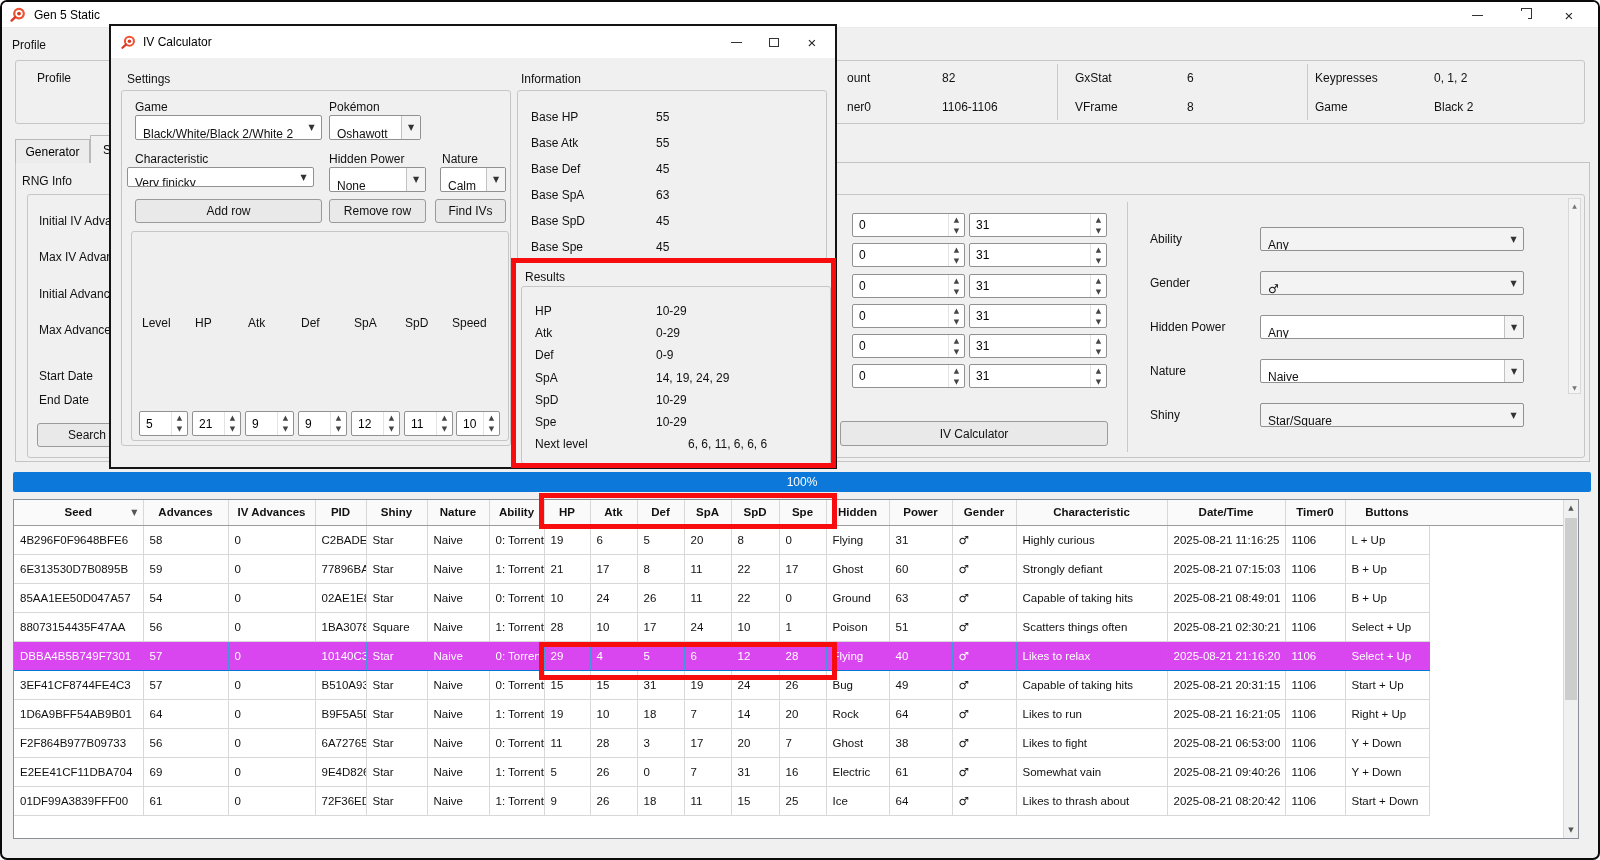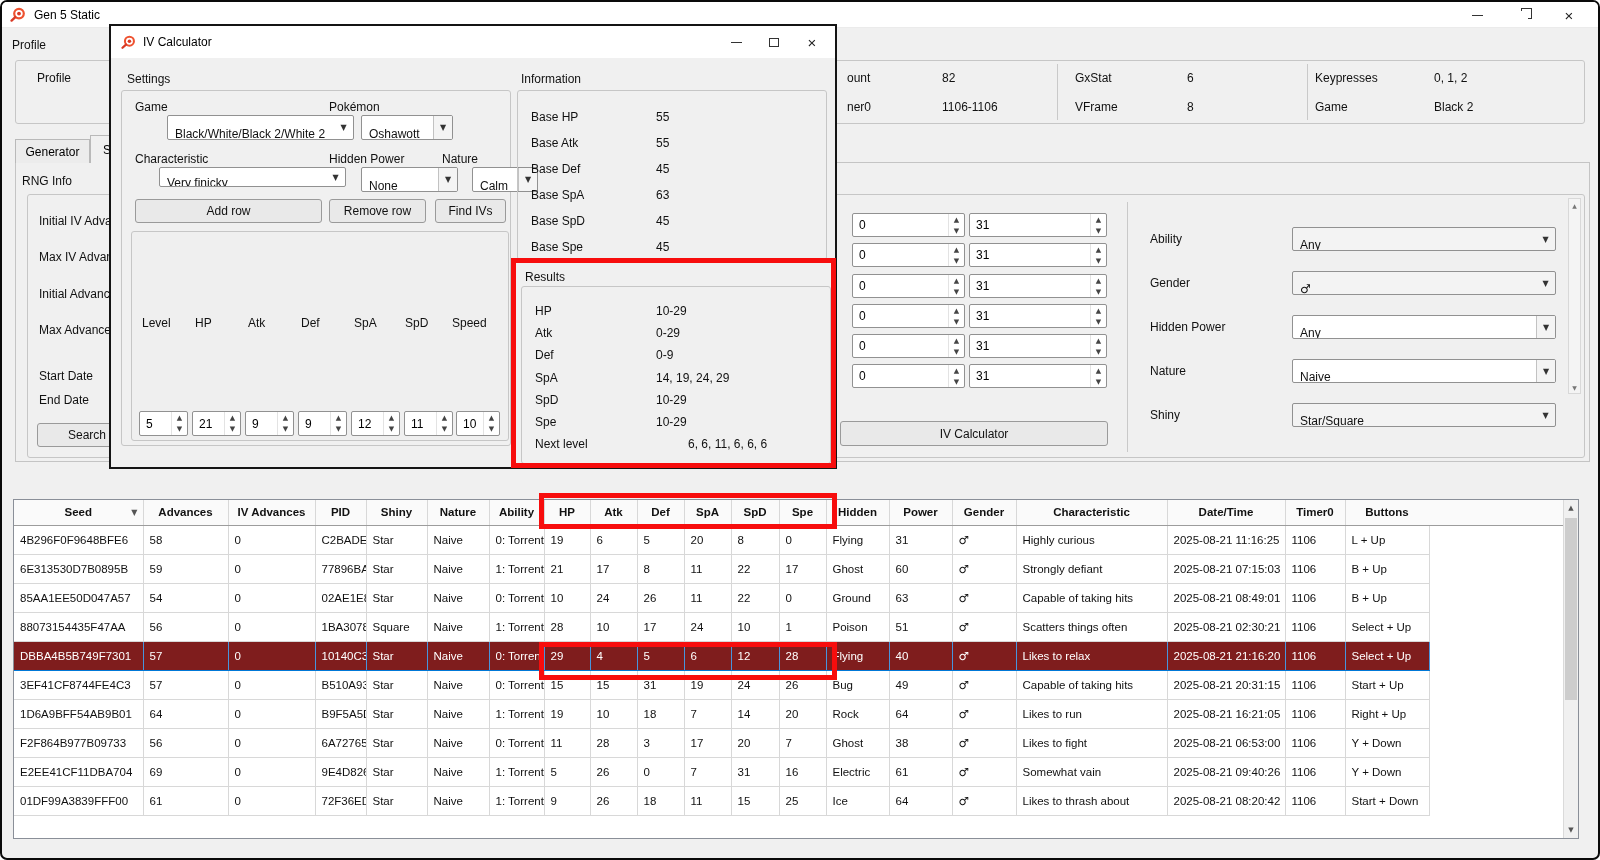--- a/index.html
+++ b/index.html
@@ -8,21 +8,21 @@
          font-family:"Liberation Sans","DejaVu Sans",sans-serif; }
   #win { position:absolute; inset:0; border:2px solid #0a0a0a; border-radius:7px;
          background:#f0f0f0; overflow:hidden; }
   .lbl { position:absolute; font-size:12px; color:#111; white-space:nowrap; }
   .group { position:absolute; border:1px solid #c6c6c6; border-radius:3px; }
   .vline { position:absolute; width:1px; background:#c9c9c9; }
   .btn { position:absolute; background:#e9e9e9; border:1px solid #9a9a9a; border-radius:3px;
          font-size:12px; color:#111; display:flex; align-items:center; justify-content:center; }
   .combo { position:absolute; background:#fff; border:1px solid #919191; border-radius:2px;
            font-size:12px; color:#111; display:flex; align-items:center;
-           padding:12px 24px 0 7px; white-space:nowrap; overflow:hidden;margin-left:32px; }
+           padding:12px 24px 0 7px; white-space:nowrap; overflow:hidden; }
   .combo .ca { position:absolute; right:0; top:0; bottom:0; width:19px; display:flex;
                align-items:center; justify-content:center; font-size:8px; color:#333; }
   .combo.flat { background:#f3f3f3; }
   .combo.btnstyle .ca { border-left:1px solid #c2c2c2; background:#f4f4f4; }
   .spin { position:absolute; background:#fff; border:1px solid #919191; border-radius:2px; font-size:12px; }
   .spin .sv { position:absolute; left:6px; top:50%; transform:translateY(-50%); }
   .spin .sb { position:absolute; right:0; top:0; bottom:0; width:16px; display:flex;
               flex-direction:column; border-left:1px solid #e3e3e3; }
   .spin .sb span { flex:1; display:flex; align-items:center; justify-content:center;
                    font-size:7px; color:#444; }
@@ -49,21 +49,21 @@
   #progress span { color:#fff; font-size:12px; }
   
   #tblwrap { position:absolute; left:11px; top:497px; width:1566px; height:340px; background:#fff;
              border:1px solid #8a8f98; overflow:hidden; z-index:1; }
   #tblwrap table { border-collapse:collapse; table-layout:fixed; font-size:11.5px; color:#111; }
   #tblwrap th { font-weight:bold; background:#fafafa; border-right:1px solid #d8d8d8;
                 border-bottom:1px solid #9c9c9c; height:25px; text-align:center; padding:0 2px;
                 position:relative; white-space:nowrap; overflow:hidden; }
   #tblwrap td { border-right:1px solid #d8d8d8; border-bottom:1px solid #d8d8d8; height:29px;
                 padding:0 1px 0 6px; white-space:nowrap; overflow:hidden; }
-  #tblwrap tr.sel td { background:#7f1d1d; color:#fff; border-right-color:#4795dd; border-bottom-color:#0078d7;margin-left:31px; }
+  #tblwrap tr.sel td { background:#d946ef; color:#fff; border-right-color:#4795dd; border-bottom-color:#0078d7;margin-left:31px; }
   #hdrfill { position:absolute; left:1415px; top:0; width:136px; height:26px; background:#fafafa;
              border-bottom:1px solid #9c9c9c; }
   .sortind { position:absolute; right:5px; top:8px; font-size:8px; color:#555; }
   
   #vscroll { position:absolute; right:0; top:0; bottom:0; width:15px; background:#f0f0f0;
              border-left:1px solid #dadada; }
   #vscroll .arr { position:absolute; left:0; right:0; height:16px; display:flex; align-items:center;
                   justify-content:center; font-size:7px; color:#555; }
   #vscroll .thumb { position:absolute; left:1px; right:1px; top:18px; height:182px; background:#cdcdcd; }
   
@@ -270,20 +270,23 @@
       <div class="combo flat" style="left: 1258px; top: 401px; width: 264px; height: 24px;">
         <span class="">Star/Square</span>
         <span class="ca gl">▼</span>
       </div>
     </div>
   <div id="sidebar-scroll">
     <span class="arr gl" style="top:0">▲</span>
     <span class="arr gl" style="bottom:0">▼</span>
   </div>
 
+  <div id="progress">
+    <span>100%</span>
+  </div>
 
   <div id="tblwrap">
     <table id="tbl" style="width: 1415px;">
         <colgroup>
           <col style="width: 129px;">
           <col style="width: 85px;">
           <col style="width: 87px;">
           <col style="width: 51px;">
           <col style="width: 61px;">
           <col style="width: 62px;">

